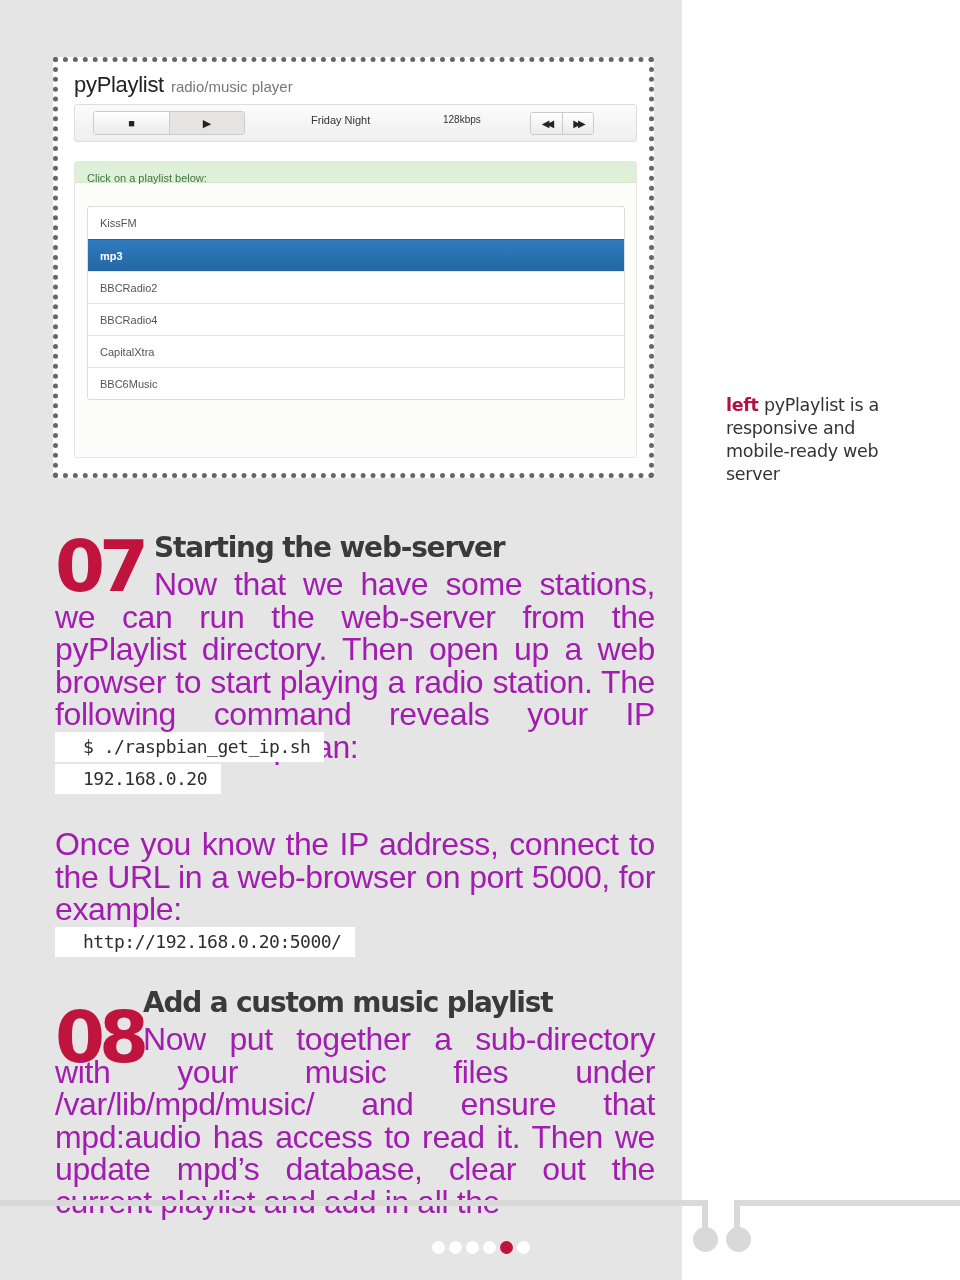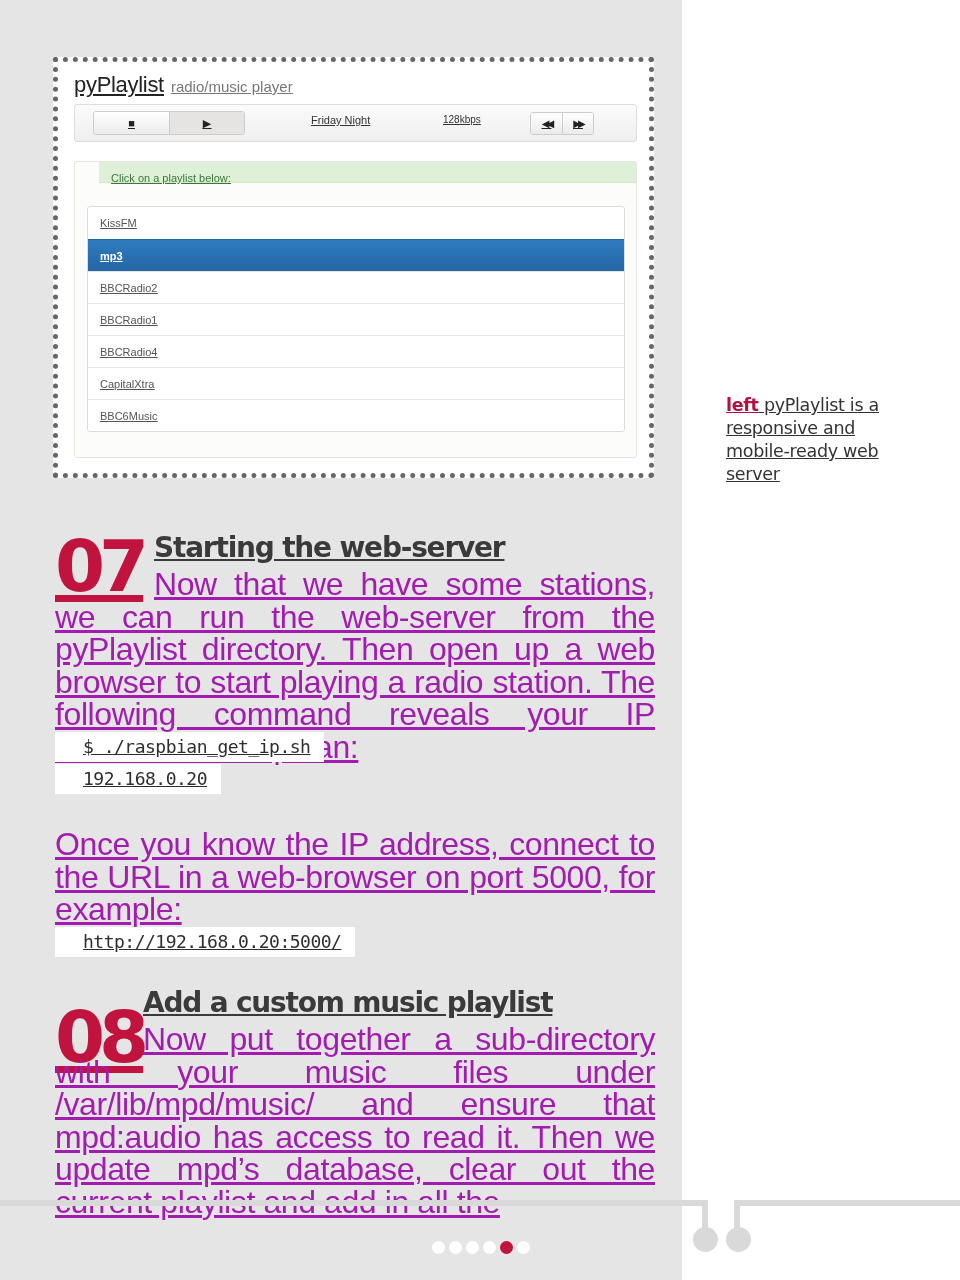--- a/index.html
+++ b/index.html
@@ -1,15 +1,15 @@
 <!DOCTYPE html>
 <html><head>
 <meta charset="utf-8">
 <style>
-  * { box-sizing: border-box; margin: 0; padding: 0; text-decoration: underline; }
+  * { box-sizing: border-box; margin: 0; padding: 0; }
   html, body { width: 960px; height: 1280px; background: #ffffff; overflow: hidden; }
   body { position: relative; font-family: "Liberation Sans", sans-serif; color: #333; }
 
   .page-panel { position: absolute; left: 0; top: 0; width: 682px; height: 1280px; background: #e5e5e5; }
 
   
   .shot-frame {
     position: absolute; left: 53px; top: 57px; width: 601px; height: 421px;
     background: #ffffff;
     border: 5px dotted #666;
@@ -34,21 +34,21 @@
 
   .now-playing { position: absolute; left: 236px; top: 9px; font-size: 11px; color: #333; }
   .bitrate { position: absolute; left: 368px; top: 9px; font-size: 10px; color: #333; }
 
   .panel {
     position: absolute; left: 16px; top: 99px; width: 563px; height: 297px;
     border: 1px solid #e6e6df; border-radius: 3px; background: #fcfcfa;
   }
   .panel-heading {
     height: 20px; background: #dff0d8; border-bottom: 1px solid #d6e9c6;
-    color: #3c763d; font-size: 11px; padding: 10px 12px; margin-left: 24px;
+    color: #3c763d; font-size: 11px; padding: 10px 12px;
   }
   .list { position: absolute; left: 12px; top: 44px; width: 538px; border: 1px solid #ddd; border-radius: 3px; background: #fff; }
   .list-item { height: 32px; padding: 10px 12px; font-size: 11px; color: #555; border-top: 1px solid #e5e5e5; }
   .list-item:first-child { border-top: none; }
   .list-item.active { background: linear-gradient(#2f7bbf, #2566a3); color: #fff; font-weight: bold; border-top-color: #2566a3; }
 
   
   .caption { position: absolute; left: 726px; top: 394px; width: 180px; font-family: "DejaVu Sans", sans-serif; font-size: 17.5px; line-height: 23px; color: #333; letter-spacing: -0.3px; }
   .caption .lead { color: #b5103f; font-weight: bold; }
 
@@ -98,21 +98,20 @@
         </div>
     </div>
   </div>
 
   <div class="panel">
     <div class="panel-heading">Click on a playlist below:</div>
     <div class="list">
       <div class="list-item">KissFM</div>
       <div class="list-item active">mp3</div>
       <div class="list-item">BBCRadio2</div>
-      <div class="list-item">BBCRadio1</div>
       <div class="list-item">BBCRadio4</div>
       <div class="list-item">CapitalXtra</div>
       <div class="list-item">BBC6Music</div>
     </div>
   </div>
 </div>
 
 <div class="caption"><span class="lead">left</span><span> pyPlaylist is a responsive and mobile-ready web server</span></div>
 
 <div class="step" style="top:530px;">

